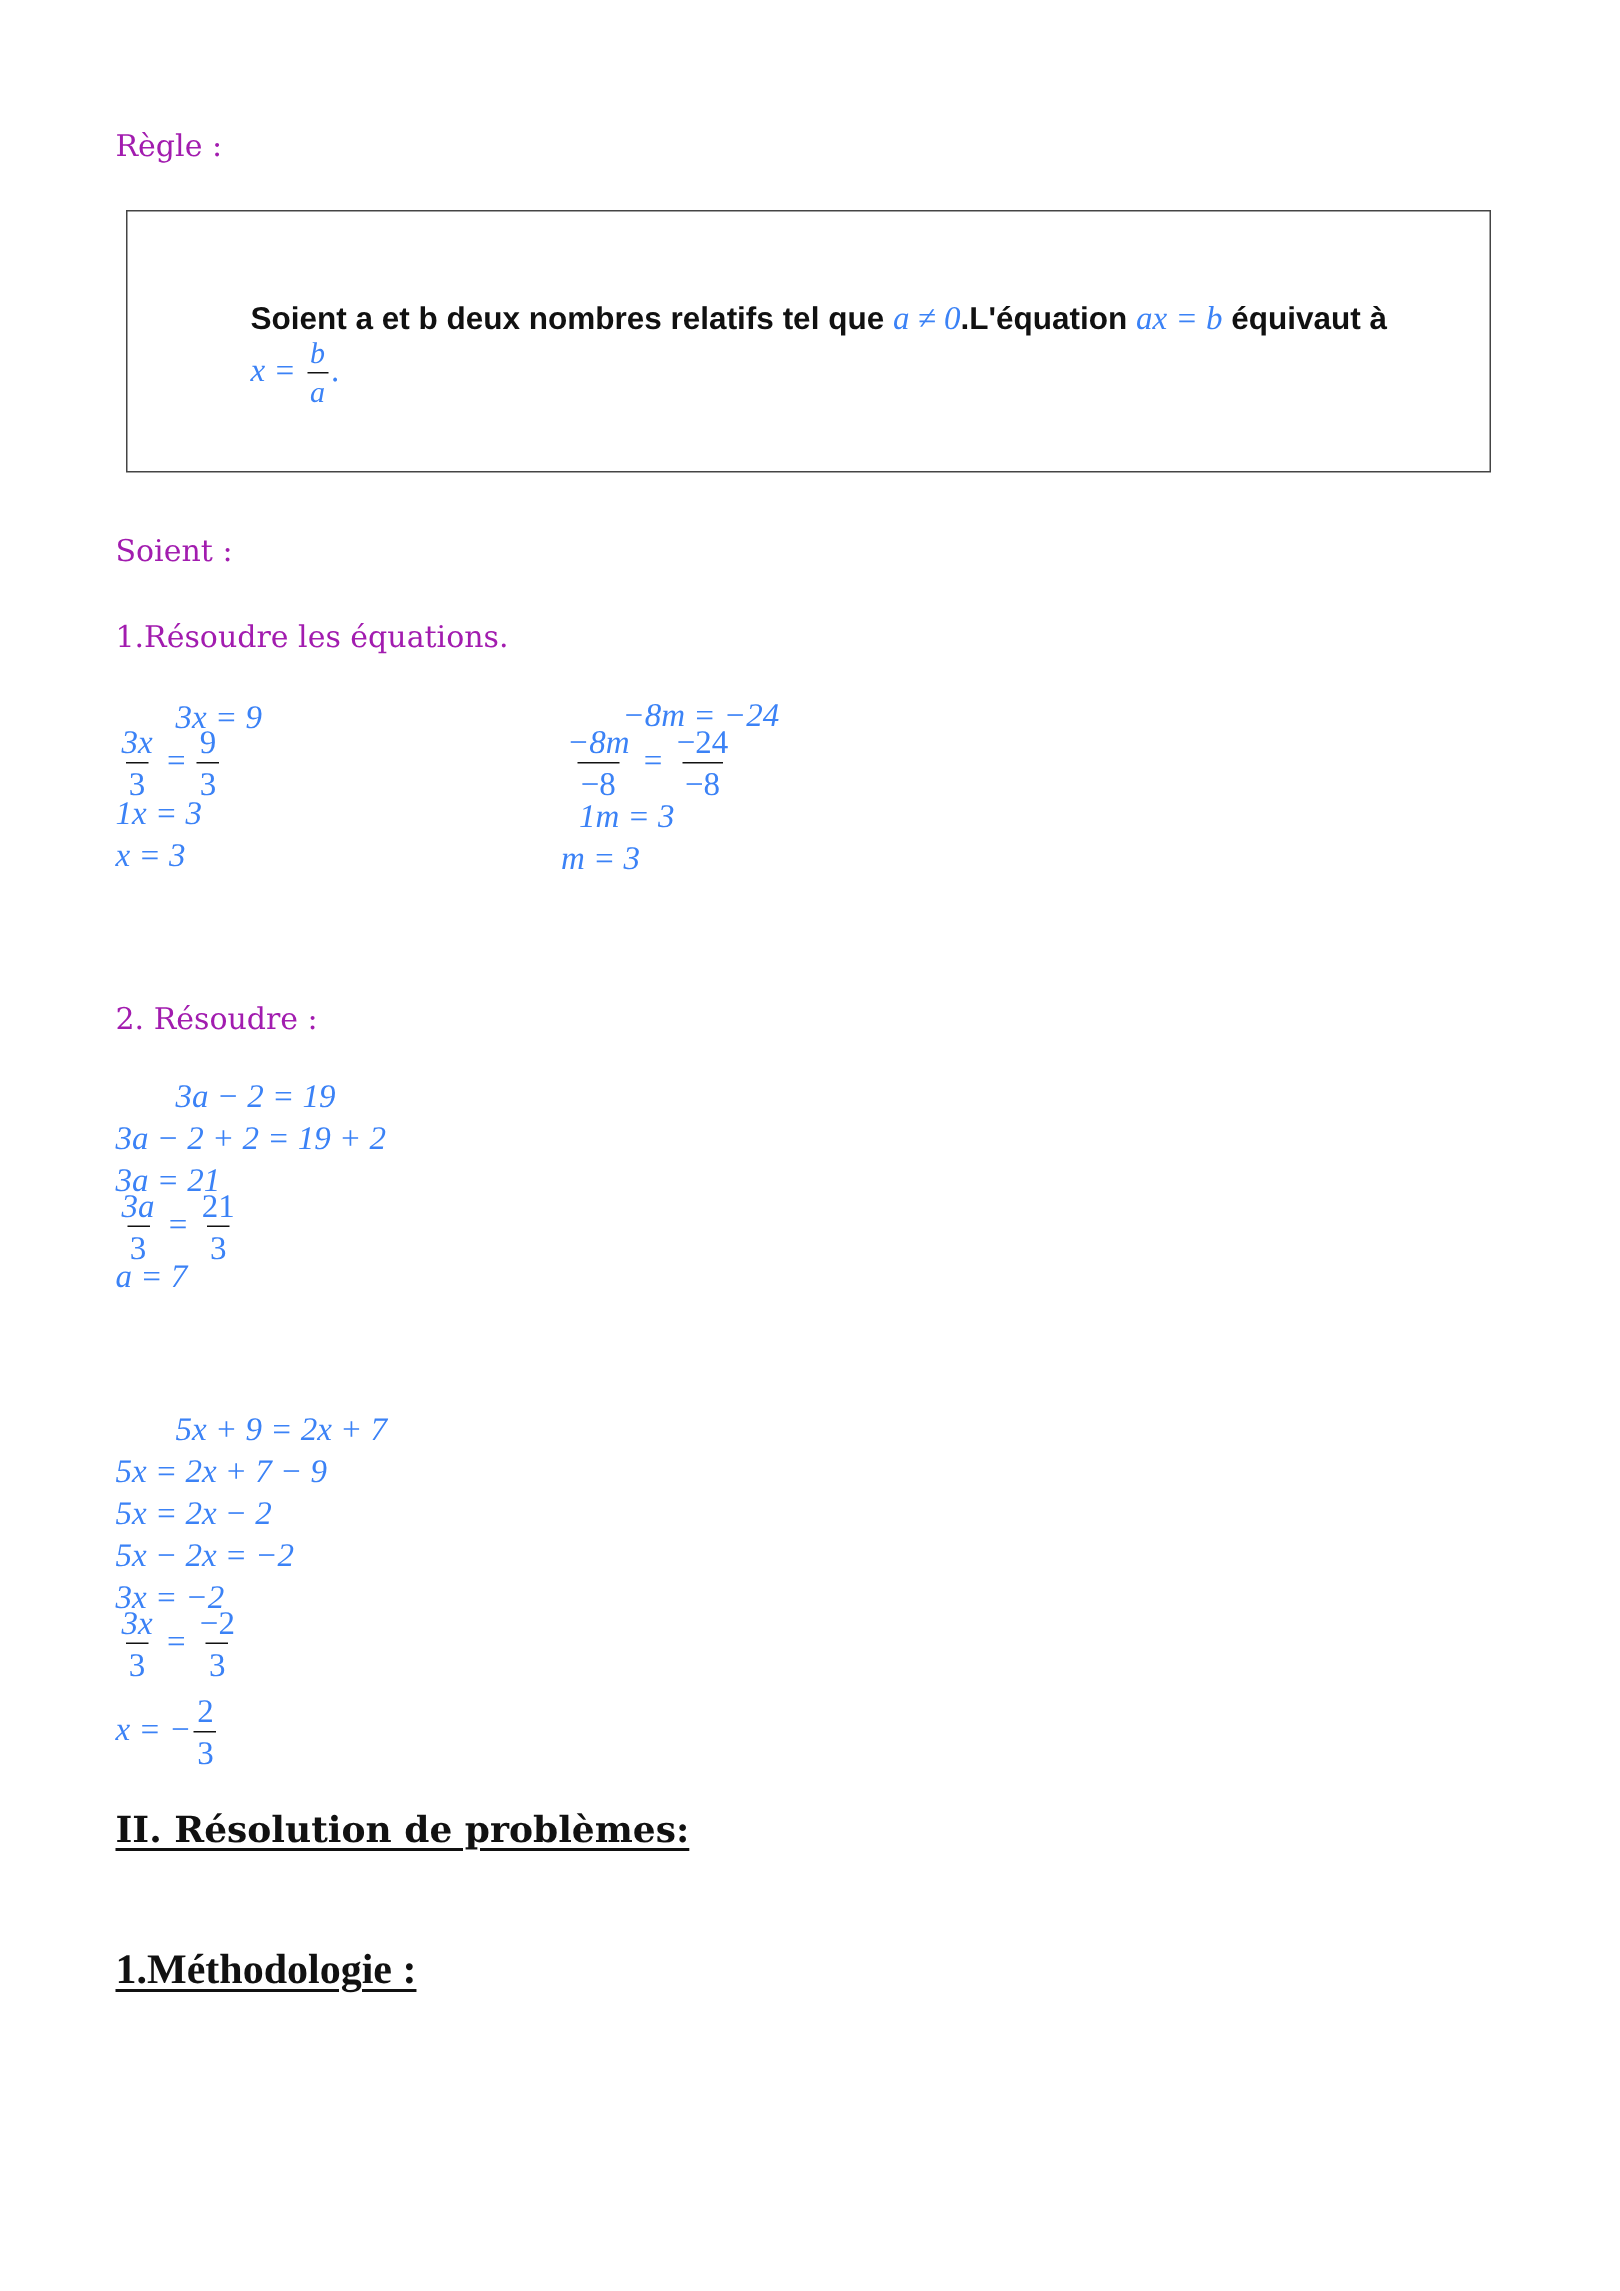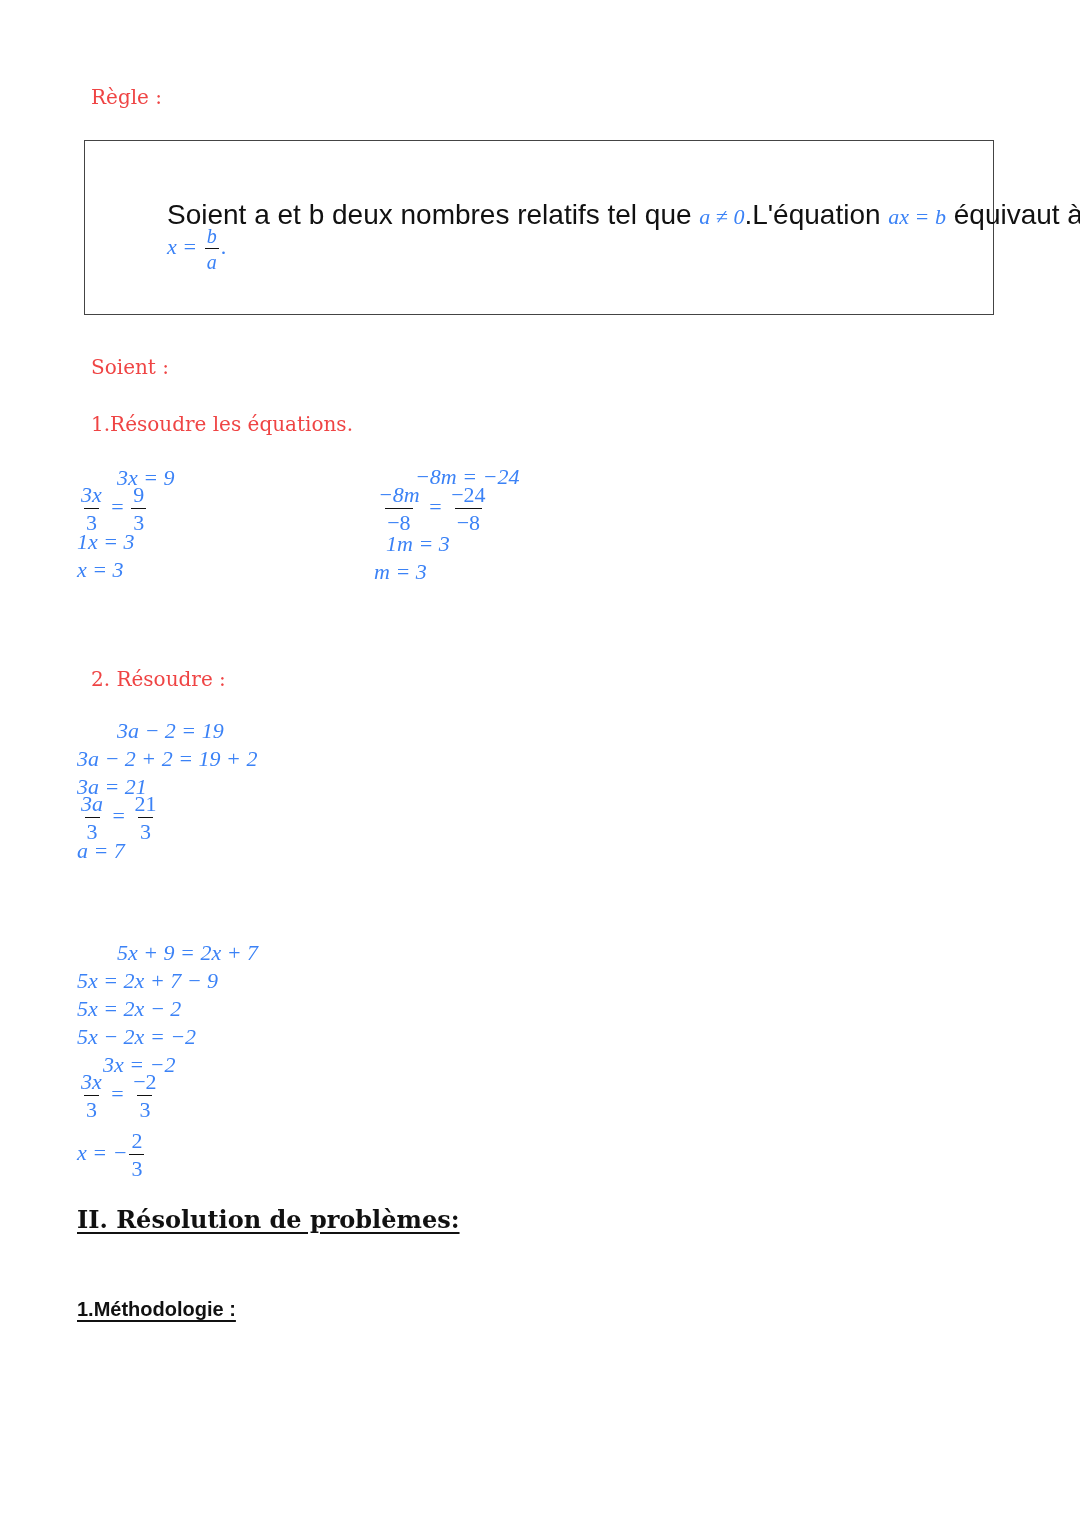--- a/index.html
+++ b/index.html
@@ -1,27 +1,27 @@
 <!DOCTYPE html>
 <html><head>
 <meta charset="utf-8">
 <style>
   html, body { margin: 0; padding: 0; background: #ffffff; }
   body { width: 1080px; height: 1527px; position: relative; overflow: hidden; color: #111; font-family: "DejaVu Serif", serif; }
   .abs { position: absolute; white-space: nowrap; }
-  .txt { font-family: "DejaVu Serif", serif; font-size: 20px; color: #ef4444; margin-left: 14px; }
-  .sans { font-family: "Liberation Sans", sans-serif; font-size: 28px; }
+  .txt { font-family: "DejaVu Serif", serif; font-size: 20px; color: #a21caf; }
+  .sans { font-family: "Liberation Sans", sans-serif; font-size: 21px; font-weight: bold; }
   .math { font-family: "Liberation Serif", serif; font-size: 22px; color: #3b82f6; }
   .mi { font-style: italic; }
   .rule-box { position: absolute; left: 84px; top: 140px; width: 910px; height: 175px; border: 1.5px solid #444; box-sizing: border-box; }
   .frac { display: inline-flex; flex-direction: column; align-items: center; vertical-align: middle; line-height: 1; margin: 0 2px; }
   .frac .num { padding: 0 2px 2px 2px; }
   .frac .den { border-top: 1.4px solid #111; padding: 3px 2px 0 2px; }
   .h2 { font-family: "DejaVu Serif", serif; font-weight: bold; font-size: 24px; text-decoration: underline; text-underline-offset: 4px; text-decoration-thickness: 2px; }
-  .h3 { font-family: Liberation Sans, sans-serif; font-weight: bold; font-size: 20px; text-decoration: underline; text-underline-offset: 4px; text-decoration-thickness: 2px; }
+  .h3 { font-family: Liberation Serif, serif; font-weight: bold; font-size: 28px; text-decoration: underline; text-underline-offset: 4px; text-decoration-thickness: 2px; }
 </style>
 </head>
 <body>
 
 <div class="abs txt" style="left:77px; top:85px;">Règle :</div>
 
 <div class="rule-box"></div>
 <div class="abs" style="left:167px; top:199px;">
   <span class="sans">Soient a et b deux nombres relatifs tel que </span><span class="math mi">a ≠ 0</span><span class="sans">.L'équation </span><span class="math mi">ax = b</span><span class="sans"> équivaut à</span>
 </div>
@@ -81,21 +81,21 @@
       <span class="num">21</span>
       <span class="den">3</span>
     </span>
 </div>
 <div class="abs math mi" style="left:77px; top:838px;">a = 7</div>
 
 <div class="abs math mi" style="left:117px; top:940px;">5x + 9 = 2x + 7</div>
 <div class="abs math mi" style="left:77px; top:968px;">5x = 2x + 7 − 9</div>
 <div class="abs math mi" style="left:77px; top:996px;">5x = 2x − 2</div>
 <div class="abs math mi" style="left:77px; top:1024px;">5x − 2x = −2</div>
-<div class="abs math mi" style="left:77px; top:1052px;margin-left:26px;">3x = −2</div>
+<div class="abs math mi" style="left:77px; top:1052px;">3x = −2</div>
 <div class="abs math" style="left:77px; top:1071px;">
   <span class="frac">
       <span class="num mi">3x</span>
       <span class="den">3</span>
     </span>
   <span>=</span>
   <span class="frac">
       <span class="num">−2</span>
       <span class="den">3</span>
     </span>

